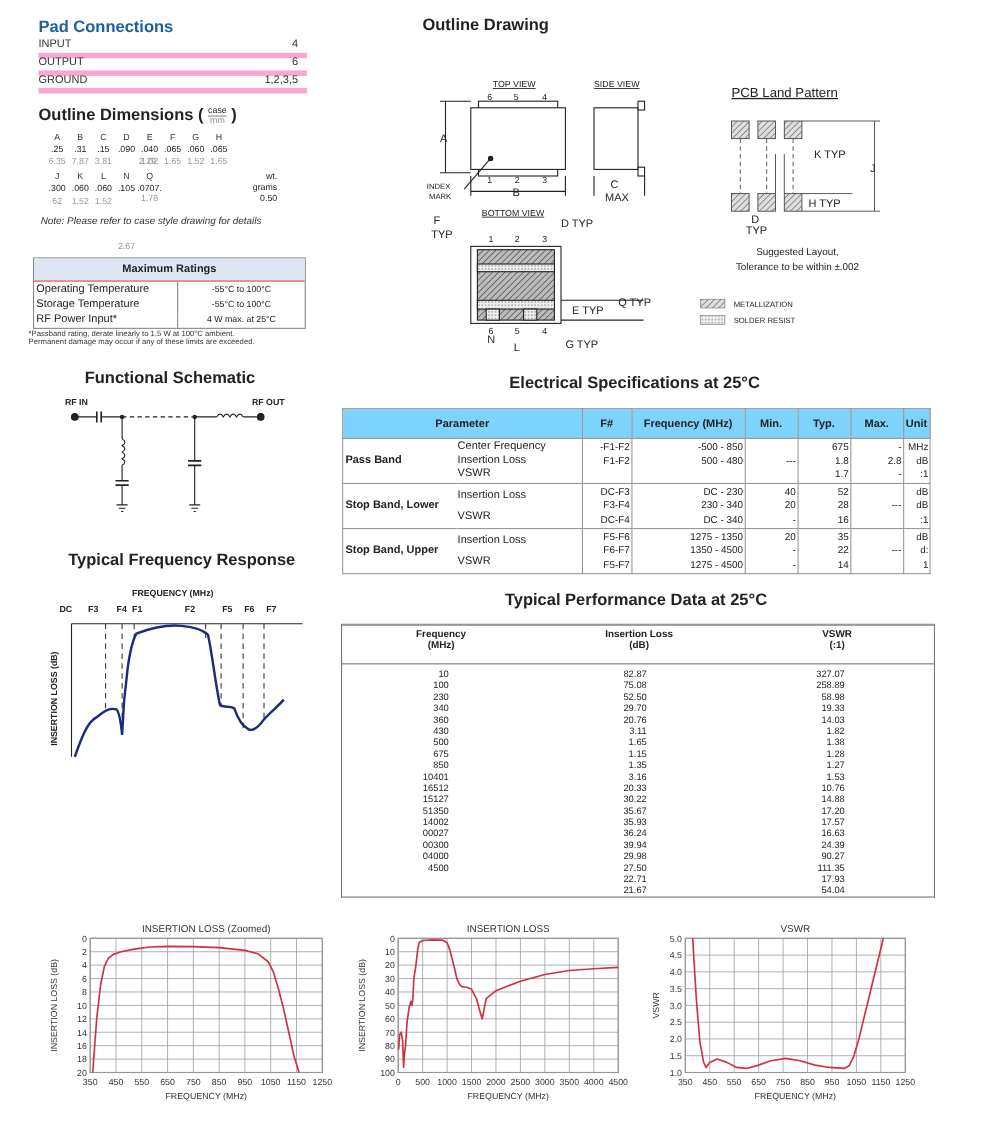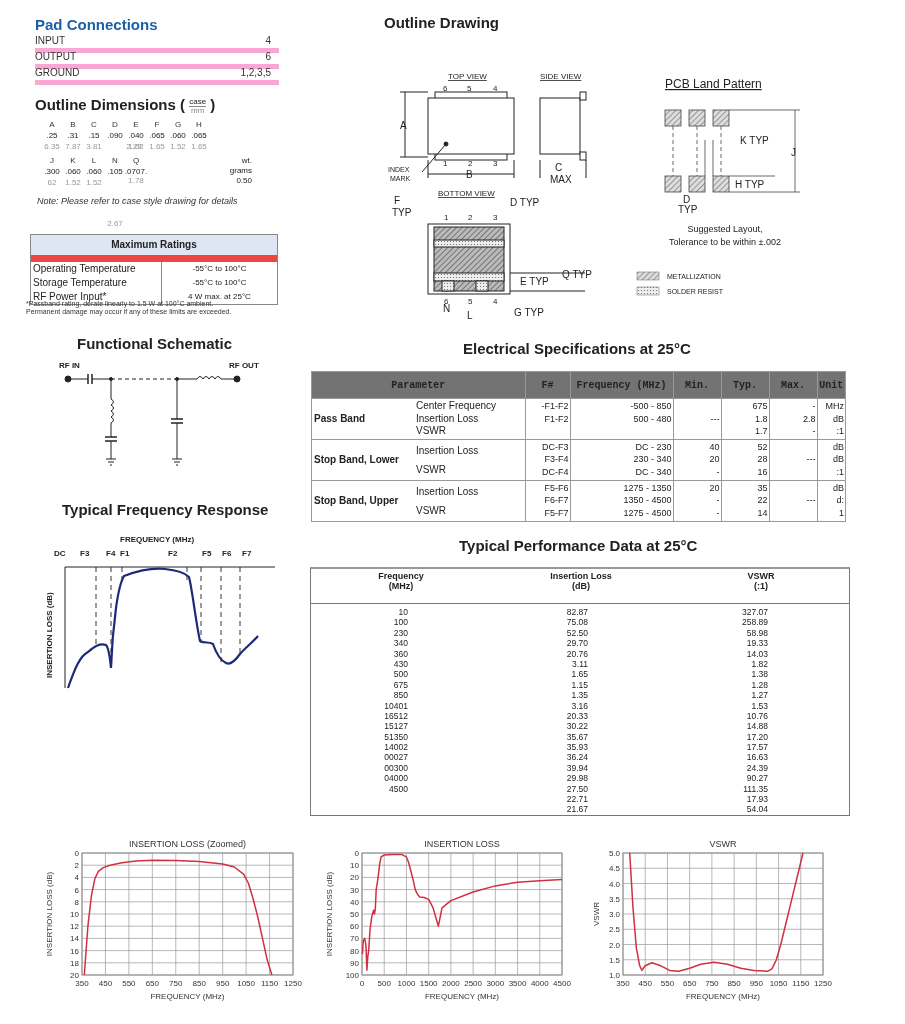--- a/index.html
+++ b/index.html
@@ -18,28 +18,28 @@
   #dims-title .unit span { display:block; }
   #dims-title .unit span.mm { color:#888; border-top:1px solid #888; }
   .dim-grid { position:absolute; font-size:8px; }
   .dim-grid .cell { position:absolute; text-align:center; width:24px; }
   .dim-grid .lbl { color:#333; }
   .dim-grid .inch { color:#222; }
   .dim-grid .mm { color:#999; }
   #dims-note { left:37px; top:196px; font-size:9px; font-style:italic; color:#333; }
   
   #maxr { left:30px; top:234px; width:246px; border:1px solid #888; font-size:9px; }
-  #maxr .head { background:#dfe6f3; text-align:center; font-weight:bold; font-size:10px; height:20px; line-height:20px; border-bottom:7px solid #ef4444; }
+  #maxr .head { background:#dfe6f3; text-align:center; font-weight:bold; font-size:10px; height:20px; line-height:20px; border-bottom:1px solid #ef4444; }
   #maxr .row { display:flex; height:14px; line-height:14px; }
   #maxr .row .k { width:128px; border-right:1px solid #888; padding-left:2px; font-size:10px; }
   #maxr .row .val { flex:1; text-align:center; font-size:8px; }
   #maxr-note { left:26px; top:300px; font-size:7px; color:#333; line-height:8px; }
   
   table.spec { position:absolute; left:311px; top:371px; width:535px; border-collapse:collapse; font-size:9px; }
-  table.spec th { background:#737373; border:1px solid #999; font-size:10px; height:24px; font-weight:bold;font-family:Liberation Mono, monospace; }
+  table.spec th { background:#7dd3fc; border:1px solid #999; font-size:10px; height:24px; font-weight:bold; }
   table.spec td { border-left:1px solid #999; border-right:1px solid #999; vertical-align:middle; }
   table.spec tr.grp td { border-top:1px solid #fca5a5; border-bottom:1px solid #999; }
   .stack div { height:12.5px; line-height:12.5px; }
   .center { text-align:right; }
   
   #perf { left:310px; top:567px; width:538px; height:246px; border:1px solid #777; border-top:2px solid #999; font-size:8.5px; }
   #perf .hd { position:absolute; top:0; height:34px; border-bottom:1px solid #777; width:100%; }
   #perf .hd div { position:absolute; text-align:center; font-weight:bold; font-size:9px; line-height:10px; top:2px; }
   .pcol { position:absolute; top:38px; text-align:right; line-height:10.4px; }
   .pcol div { height:10.4px; }

